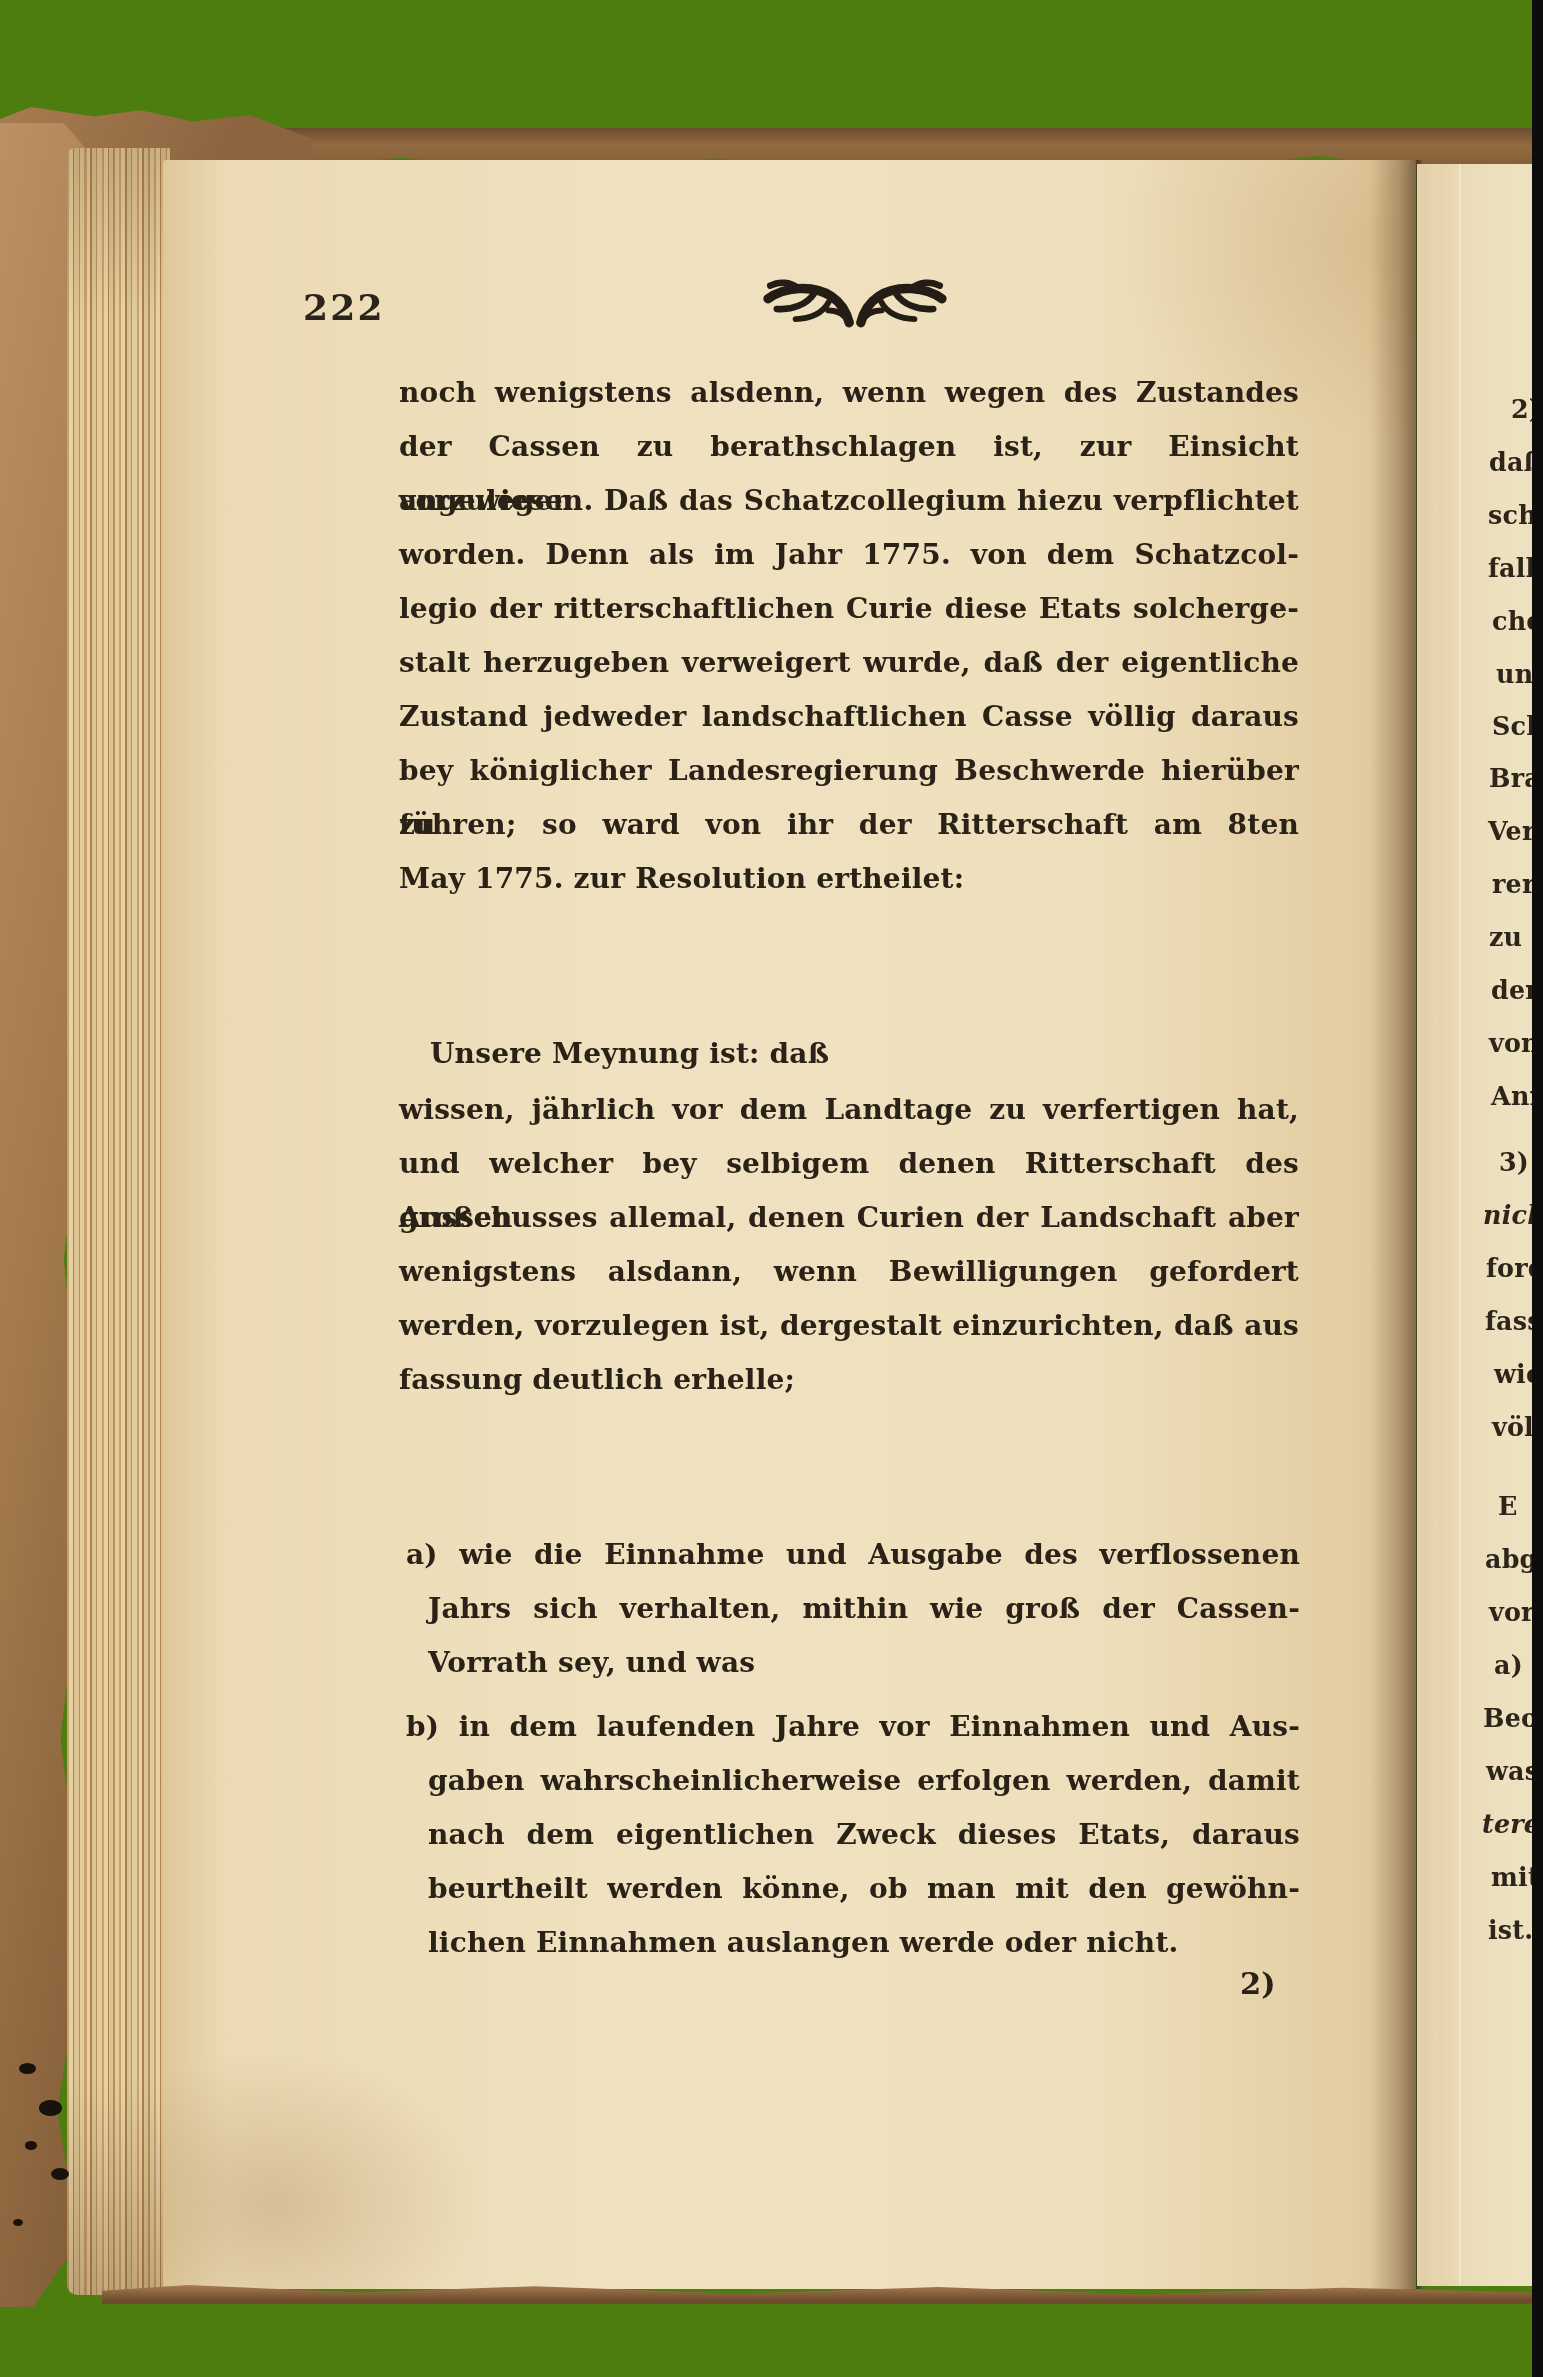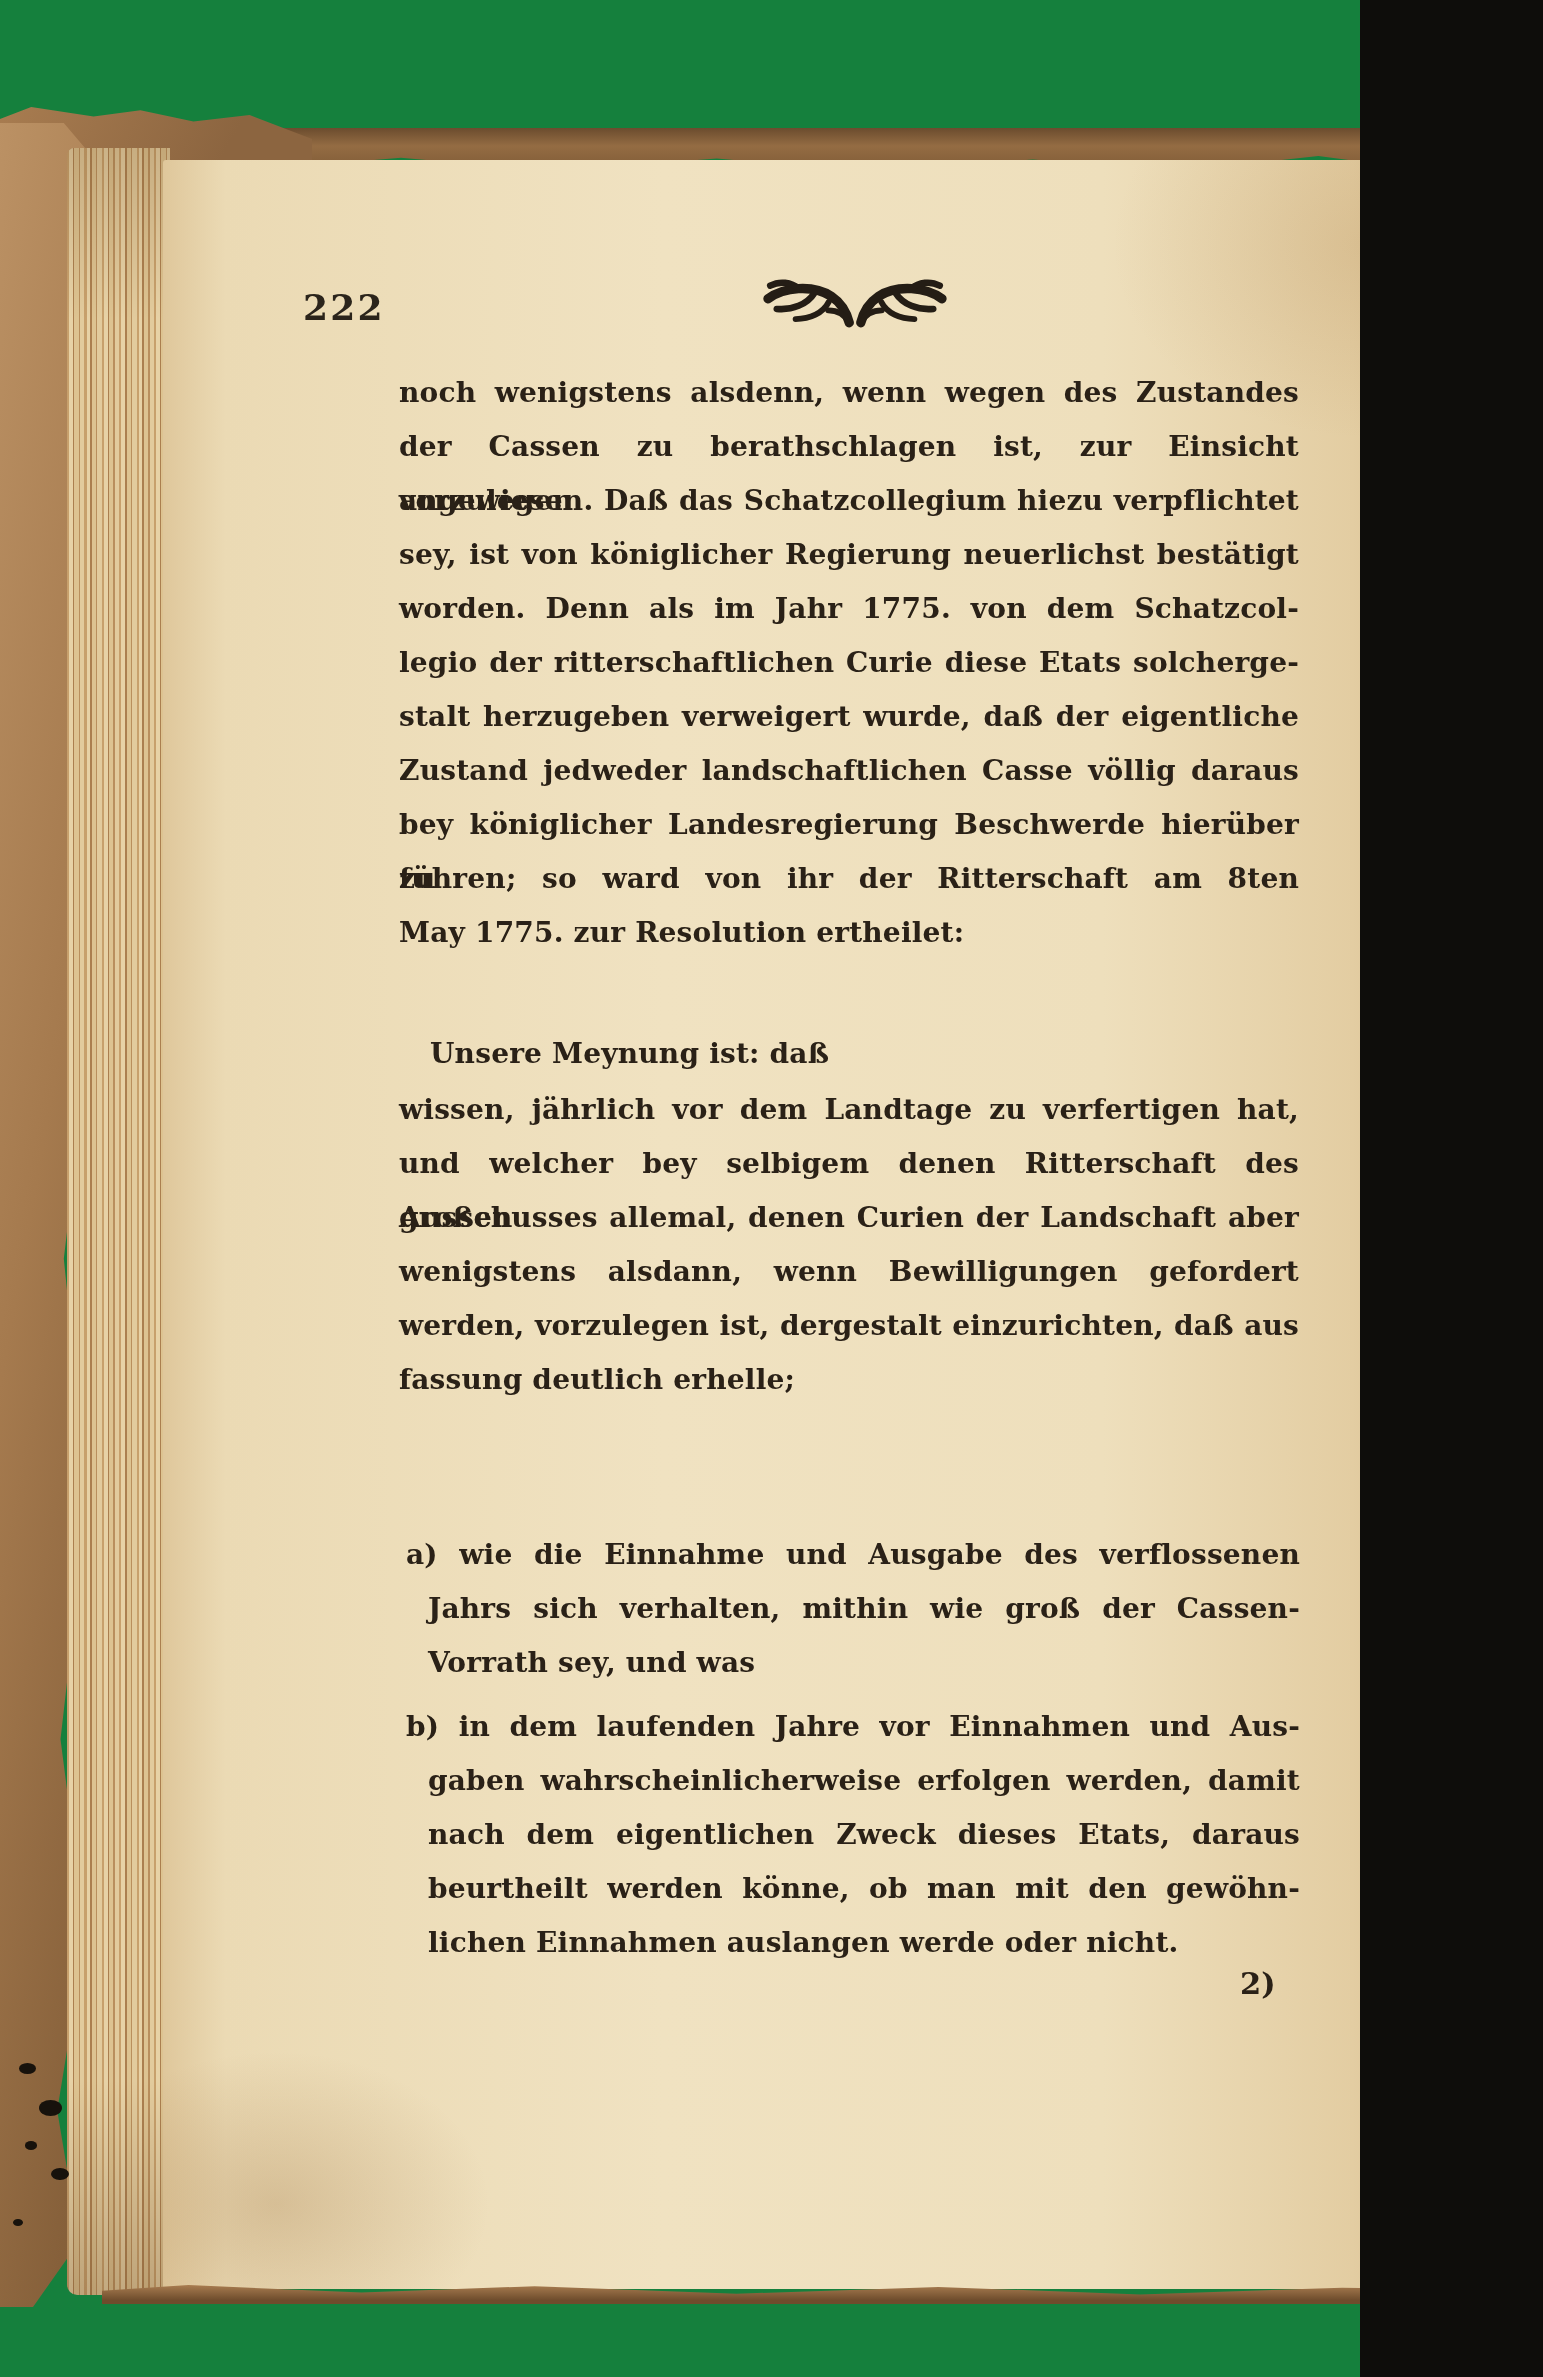--- a/index.html
+++ b/index.html
@@ -1,18 +1,18 @@
 <!DOCTYPE html>
 <html style="font-size:11.6px"><head>
 <meta charset="utf-8">
 <style>
   html,body { margin:0; padding:0; background:#0e0d0b; }
   .stage {
-    position:relative; width:1360px; height:2377px; overflow:hidden;
-    background:#15803d;
+    position:relative; width:1532px; height:2377px; overflow:hidden;
+    background:#4d7c0f;
     font-family:"DejaVu Serif", serif;
   }
   
   .binding-top {
     position:absolute; left:40px; top:128px; width:1504px; height:45px;
     background:linear-gradient(180deg,#6b4c2e 0%,#946c43 40%,#7d5935 100%);
     clip-path:polygon(0 0,100% 0,100% 80%,93% 98%,85% 62%,76% 96%,66% 70%,55% 98%,45% 68%,34% 96%,24% 66%,14% 94%,6% 64%,0 88%);
   }
   .corner-blob {
     position:absolute; left:0; top:107px; width:312px; height:80px;
@@ -129,21 +129,20 @@
         <path d="M102,35 C94,51 76,59 56,59" stroke-width="8"></path>
         <path d="M130,64 C124,53 113,47 101,47" stroke-width="8"></path>
       </g>
     </g>
   </svg>
 
   <div class="para p1">
       <div class="line">noch wenigstens alsdenn, wenn wegen des Zustandes</div>
       <div class="line">der Cassen zu berathschlagen ist, zur Einsicht vorzulegen</div>
       <div class="line">angewiesen. Daß das Schatzcollegium hiezu verpflichtet</div>
-      <div class="line">sey, ist von königlicher Regierung neuerlichst bestätigt</div>
       <div class="line">worden. Denn als im Jahr 1775. von dem Schatzcol-</div>
       <div class="line">legio der ritterschaftlichen Curie diese Etats solcherge-</div>
       <div class="line">stalt herzugeben verweigert wurde, daß der eigentliche</div>
       <div class="line">Zustand jedweder landschaftlichen Casse völlig daraus</div>
       <div class="line">bey königlicher Landesregierung Beschwerde hierüber zu</div>
       <div class="line">führen; so ward von ihr der Ritterschaft am 8ten</div>
       <div class="line last">May 1775. zur Resolution ertheilet:</div>
     </div>
 
   <div class="para p2">

